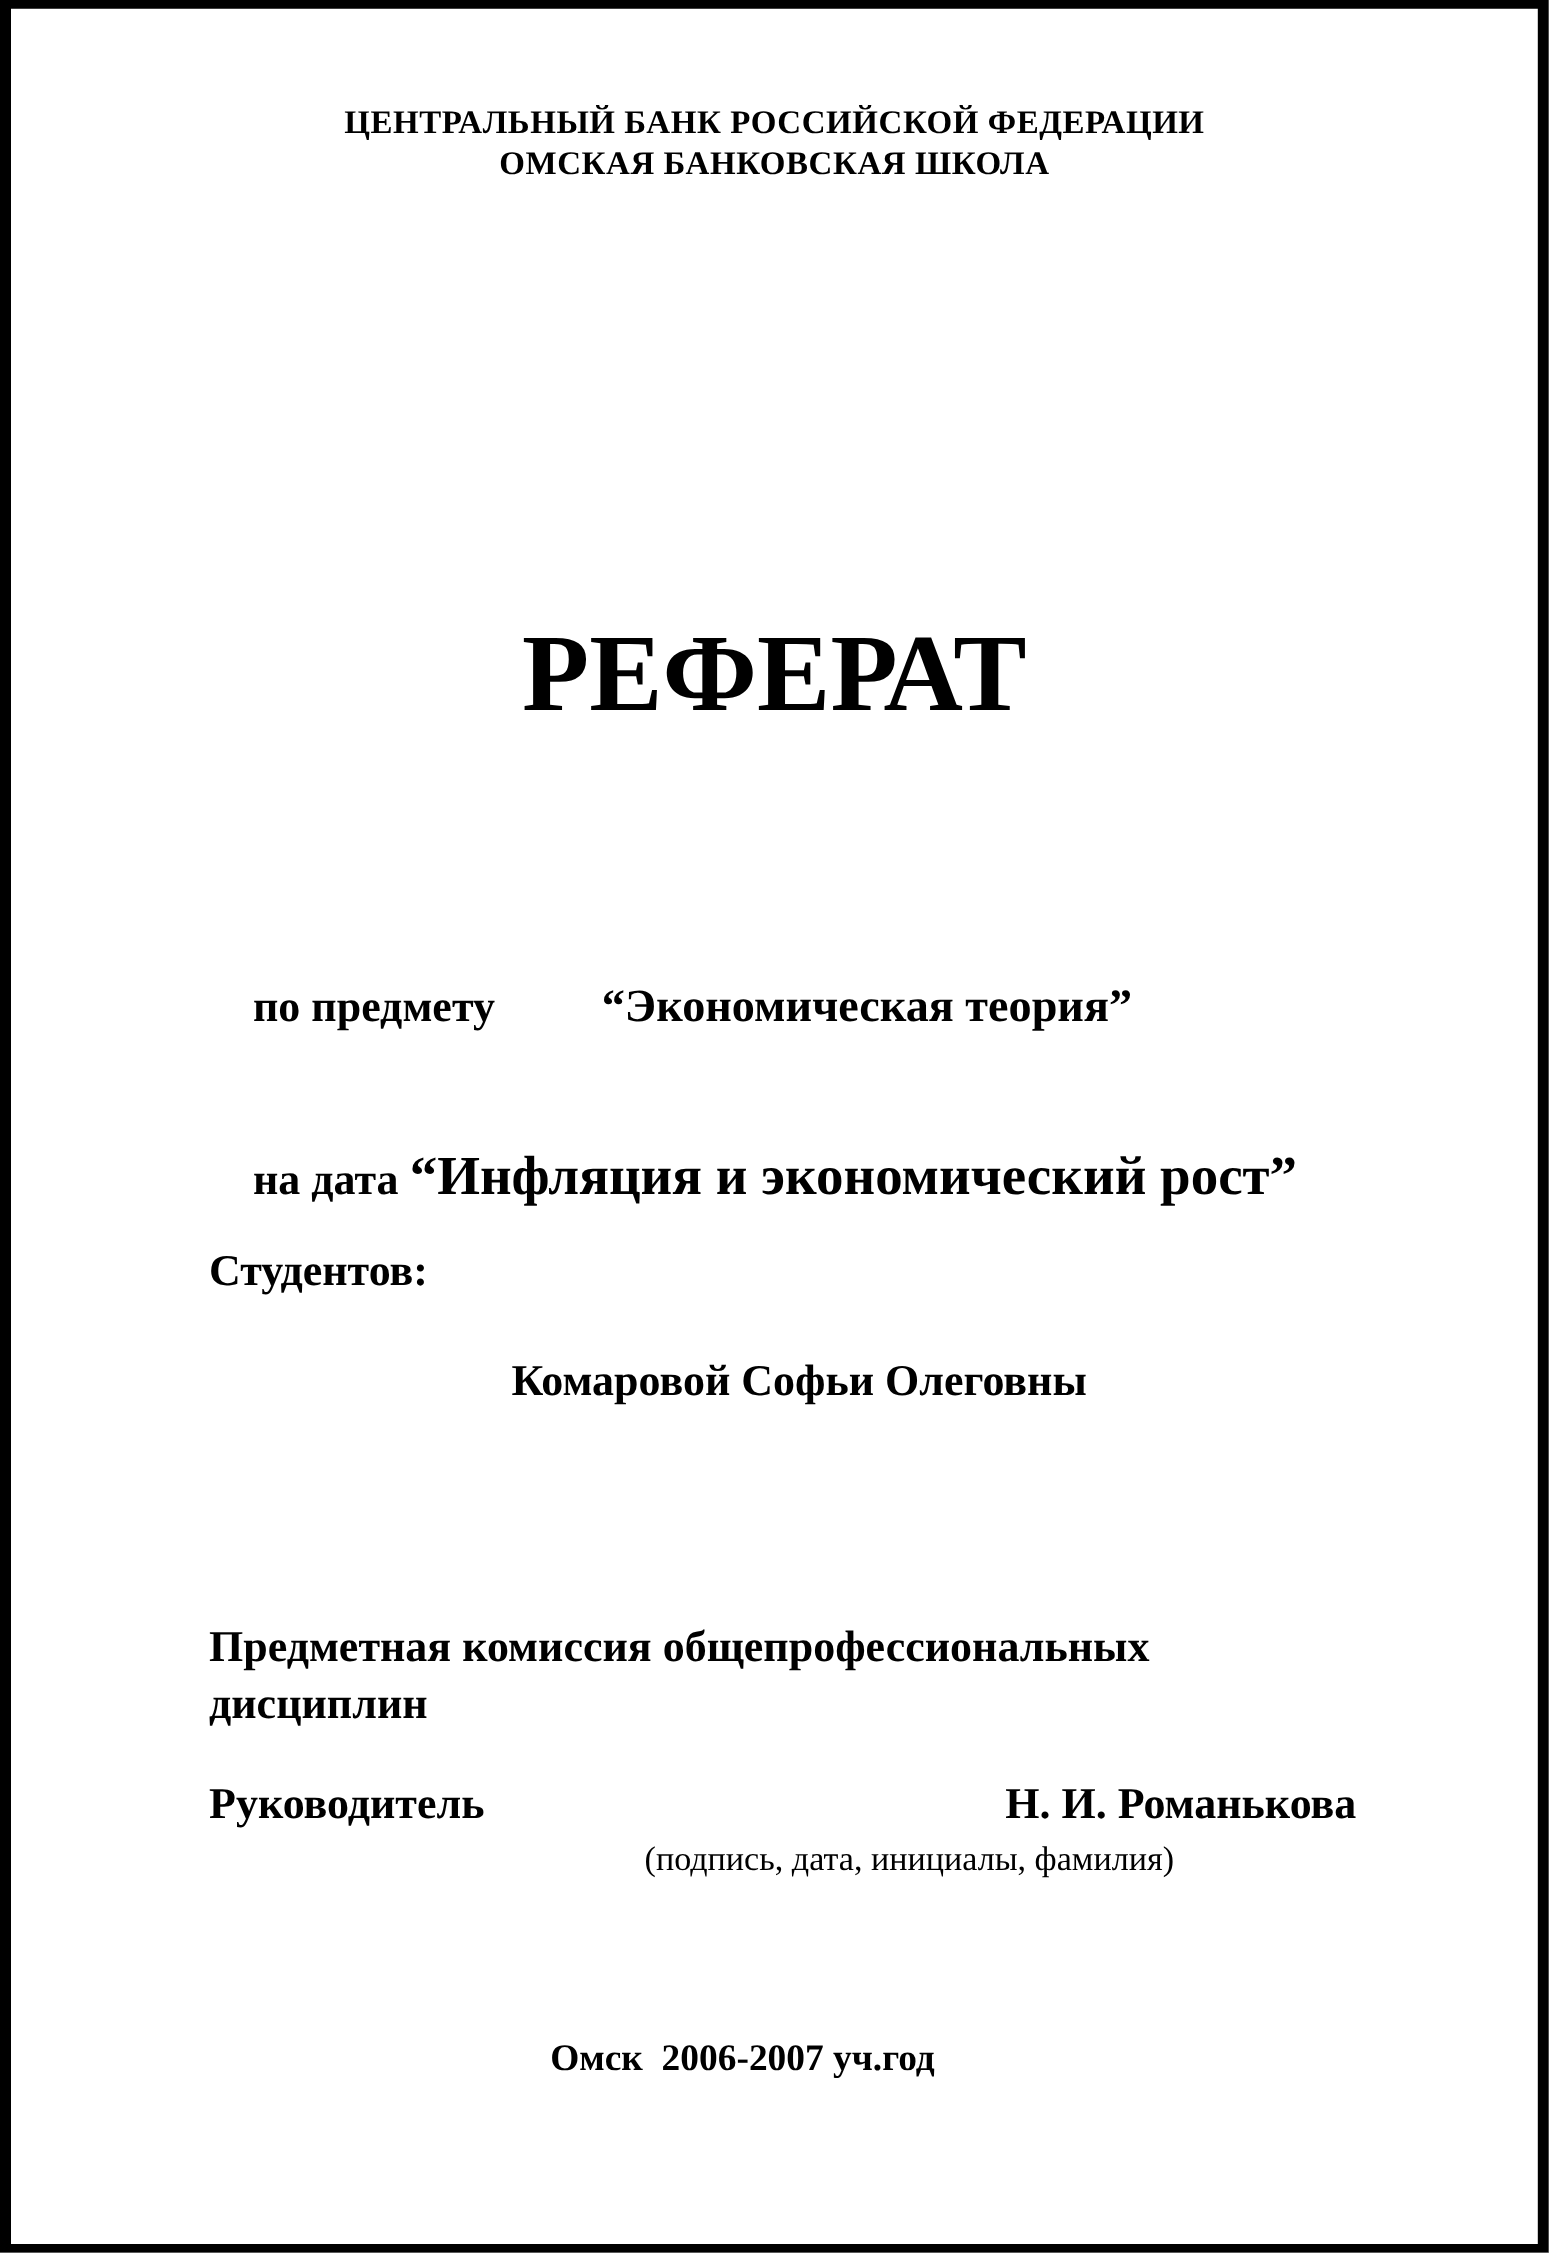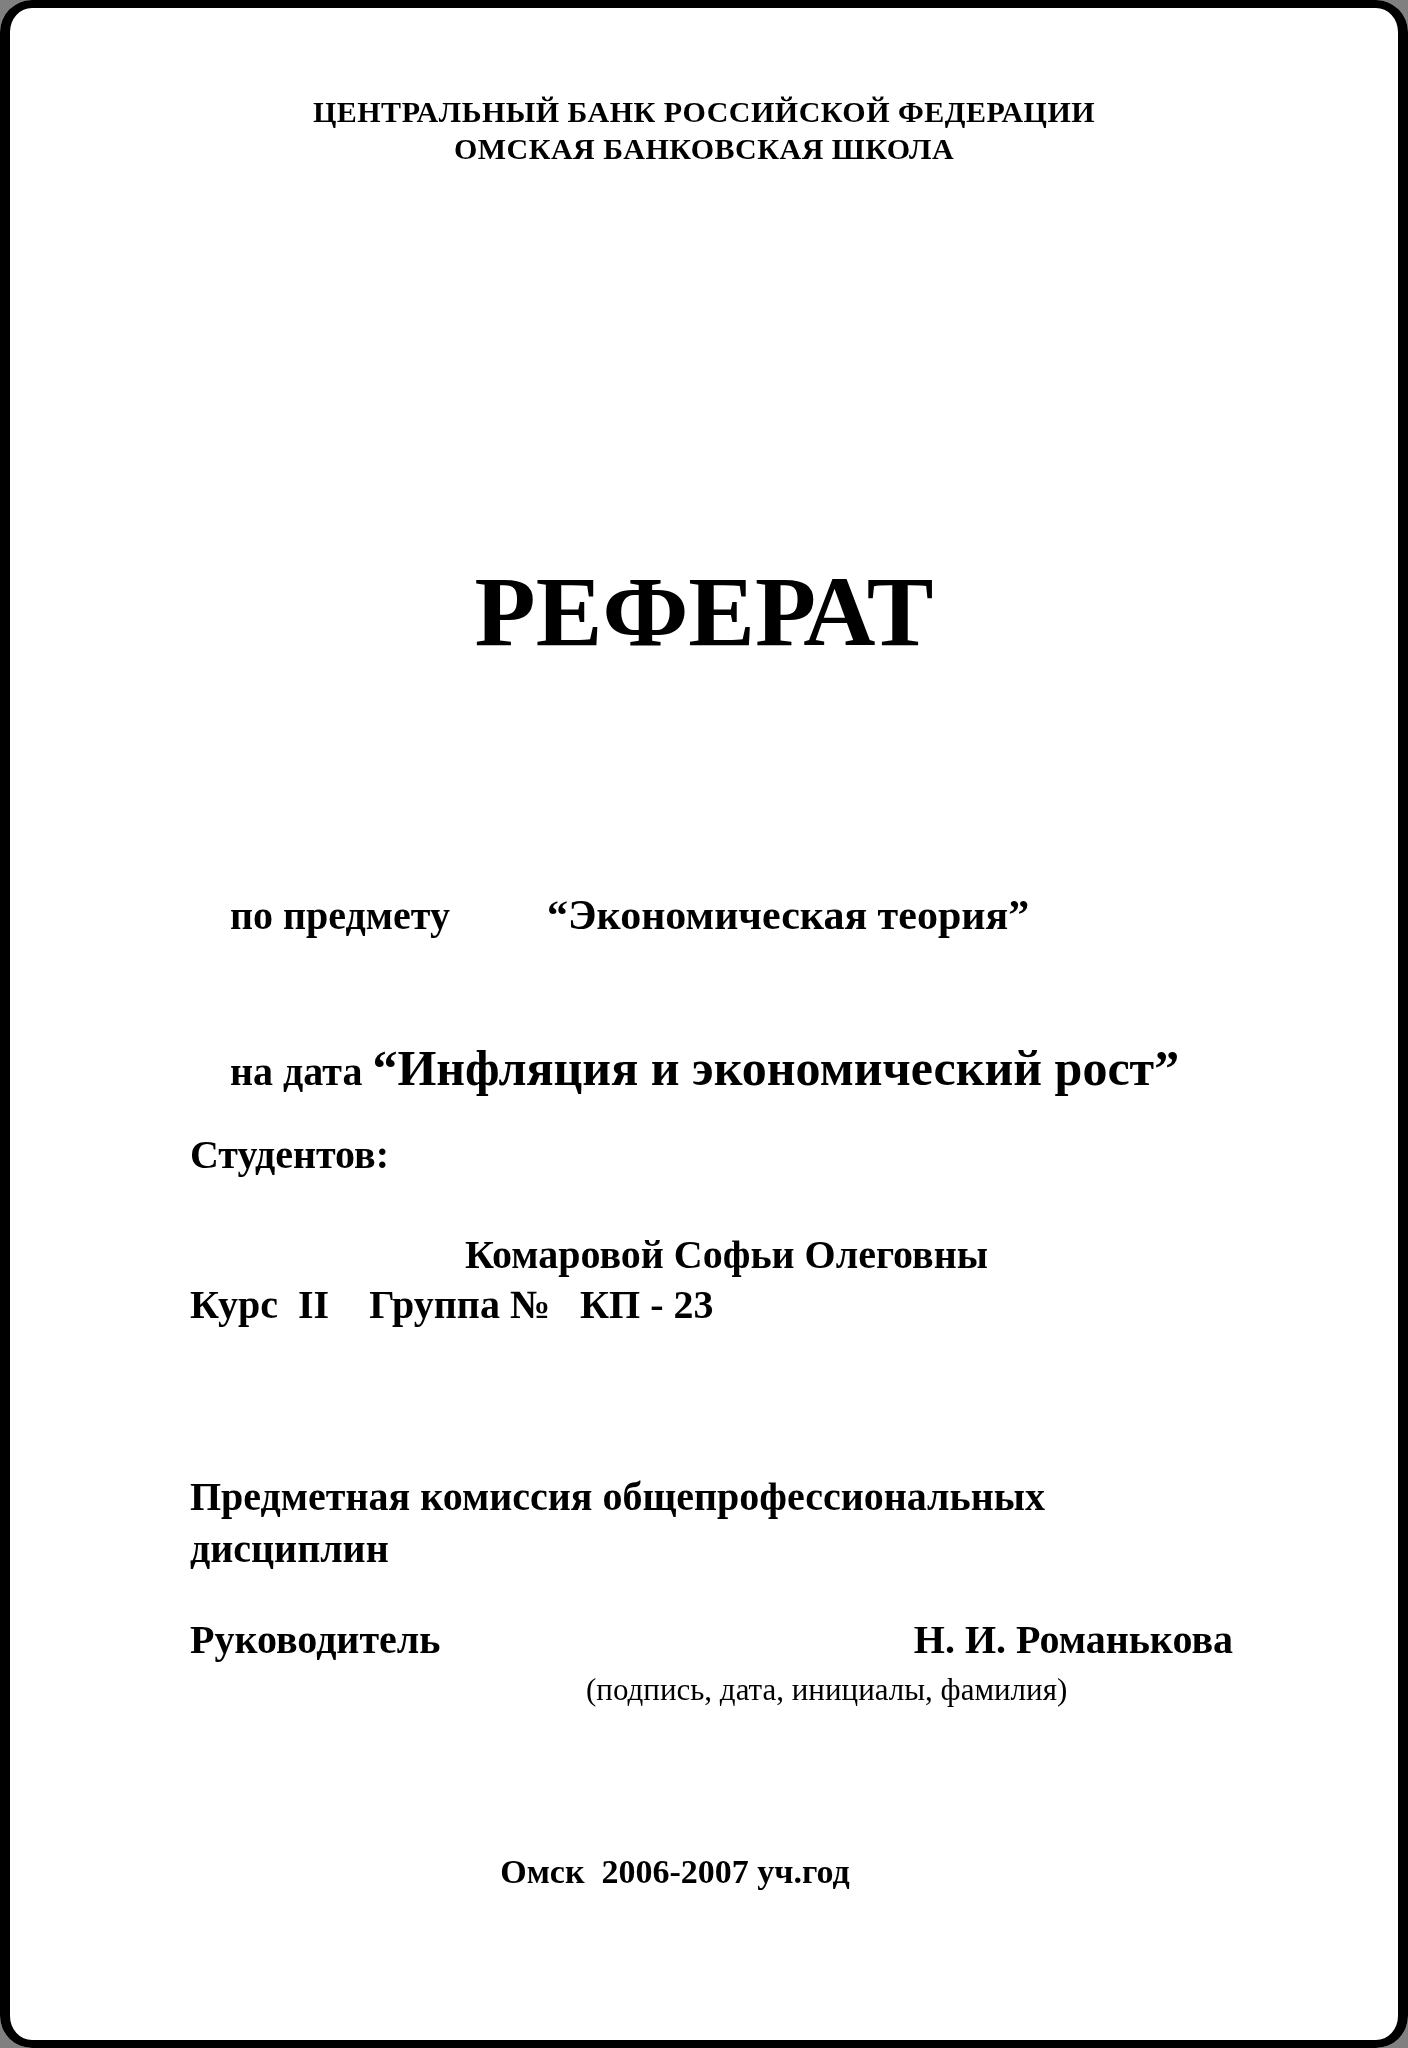--- a/index.html
+++ b/index.html
@@ -1,15 +1,15 @@
 <!DOCTYPE html>
 <html><head>
 <meta charset="utf-8">
 <style>
-  * { margin: 0; padding: 0; box-sizing: border-box; border-radius: 32px; }
+  * { margin: 0; padding: 0; box-sizing: border-box; }
   html, body { background: #808080; }
   .page {
     position: relative;
     width: 1408px;
     height: 2048px;
     background: #ffffff;
     border: solid #000000;
     border-width: 8px 10px;
     overflow: hidden;
     font-family: "Liberation Serif", "DejaVu Serif", serif;
@@ -93,21 +93,20 @@
     <span>на дата </span><span class="bold theme-value">“Инфляция и экономический рост”</span>
   </div>
 
   <div class="abs line students-block">
     <div class="students-label">Студентов:</div>
     <div class="students-names">
       <div>Комаровой Софьи Олеговны</div>
     </div>
   </div>
 
-  <div class="abs line course-line">Курс  II    Группа №   КП - 23</div>
 
 
   <div class="abs line commission-block">Предметная комиссия общепрофессиональных дисциплин</div>
 
   <div class="abs line supervisor-line">
     <span>Руководитель</span>
     <span>Н. И. Романькова</span>
   </div>
 
   <div class="abs signature-hint">(подпись, дата, инициалы, фамилия)</div>

